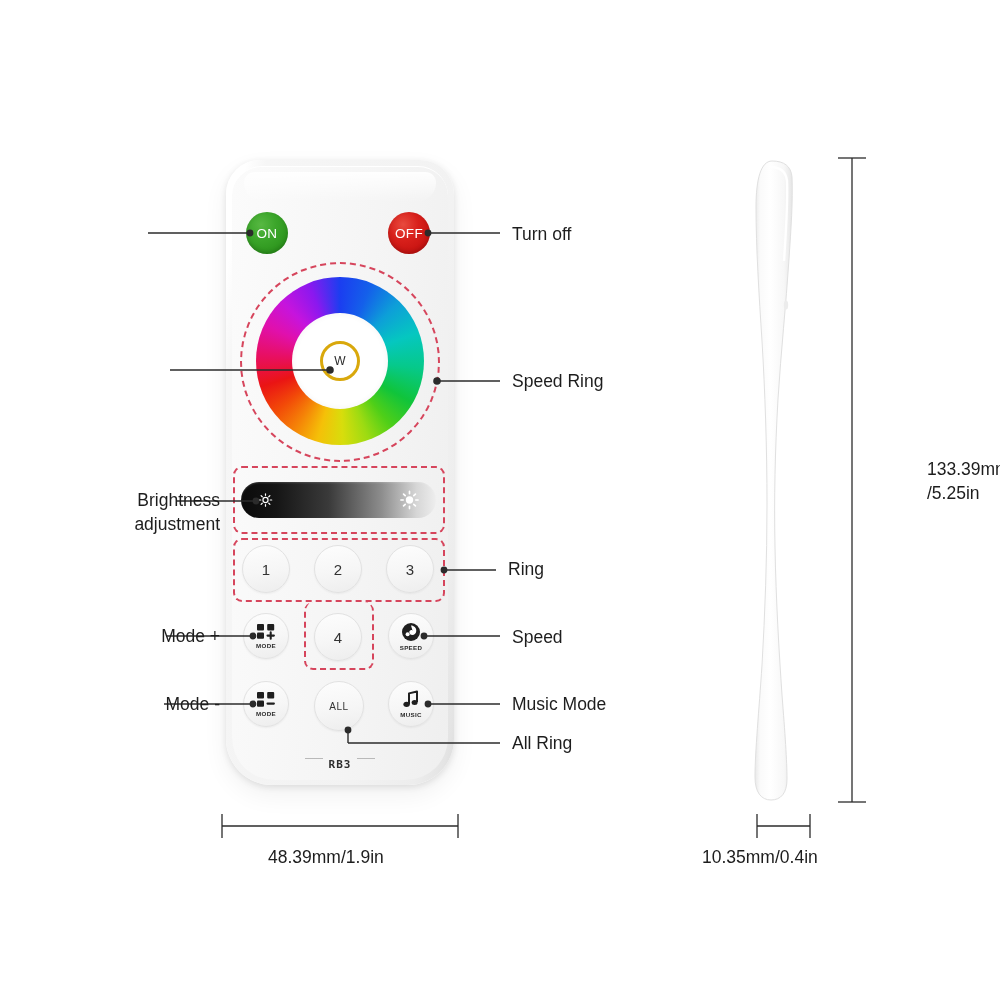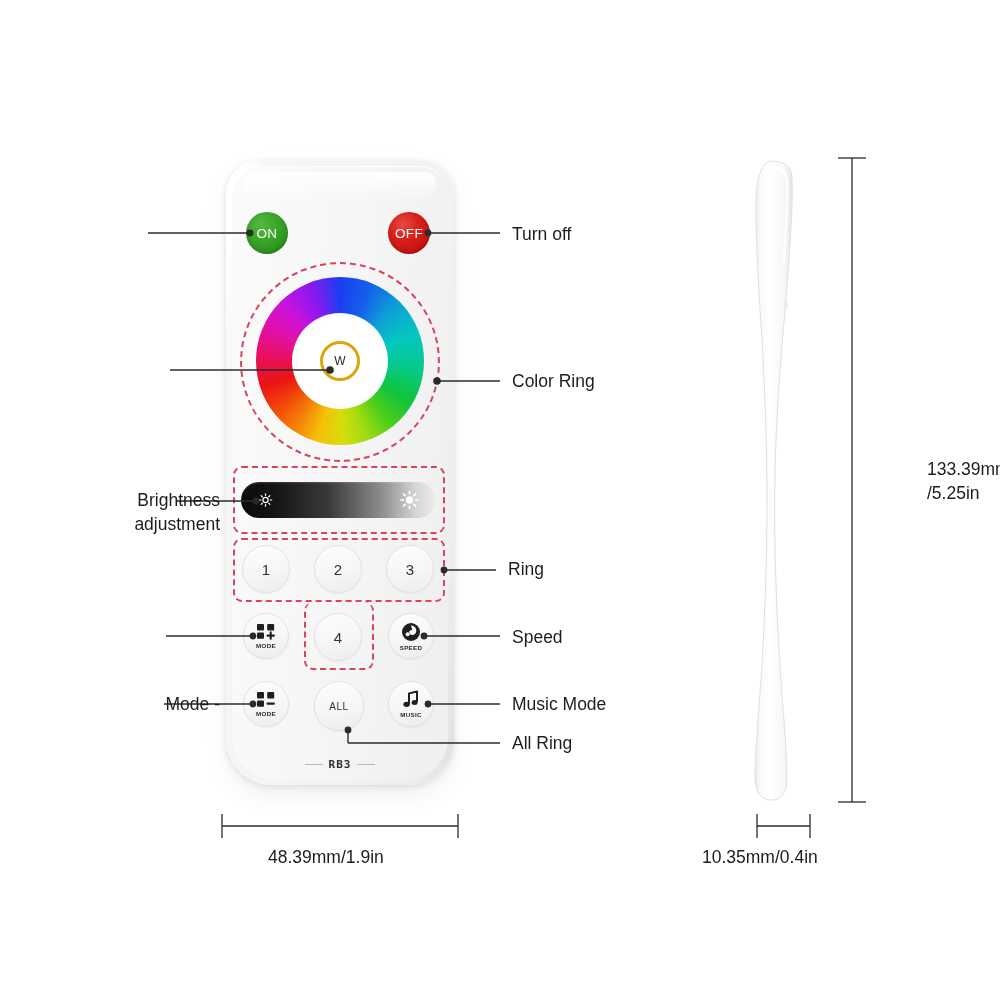--- a/index.html
+++ b/index.html
@@ -102,21 +102,21 @@
   #btn-zone-3{left:386px;top:545px;}
   #btn-zone-4{left:314px;top:613px;}
   #btn-mode-plus{left:243px;top:613px;}
   #btn-speed{left:388px;top:613px;}
   #btn-mode-minus{left:243px;top:681px;}
   #btn-all{left:314px;top:681px;width:50px;height:50px;font-size:10px;letter-spacing:.5px;align-items:center;}
   #btn-music{left:388px;top:681px;}
 
   
   #model-label-wrap{left:280px;top:758px;width:120px;
-    display:flex;align-items:center;justify-content:center;gap:6px;}
+    display:flex;justify-content:center;gap:6px;}
   .model-rule{height:1px;width:18px;background:#b9b9b9;}
   #model-label{font-family:"DejaVu Sans Mono", monospace;font-size:11px;
     font-weight:bold;letter-spacing:1px;color:#2e2e2e;}
 
   
   .dash{border:2px dashed #d6455c;box-sizing:border-box;}
   #dash-color-ring{left:240px;top:262px;width:200px;height:200px;border-radius:50%;}
   #dash-brightness{left:233px;top:466px;width:212px;height:68px;border-radius:9px;}
   #dash-zones{left:233px;top:538px;width:212px;height:64px;border-radius:9px;}
   #dash-zone4{left:304px;top:602px;width:70px;height:68px;border-radius:9px;
@@ -336,24 +336,25 @@
 
     <g stroke="#2b2b2b" stroke-width="1.3" fill="none">
       <line x1="757" y1="826" x2="810" y2="826"></line>
       <line x1="757" y1="814" x2="757" y2="838"></line>
       <line x1="810" y1="814" x2="810" y2="838"></line>
     </g>
   </svg>
 
   <div class="abs callout r" id="label-brightness">Brightness
 adjustment</div>
+  <div class="abs callout r" id="label-mode-plus">Mode +</div>
   <div class="abs callout r" id="label-mode-minus">Mode -</div>
 
   <div class="abs callout" id="label-turn-off">Turn off</div>
-  <div class="abs callout" id="label-color-ring">Color Ring</div>
+  <div class="abs callout" id="label-color-ring">Speed Ring</div>
   <div class="abs callout" id="label-zones">Ring</div>
   <div class="abs callout" id="label-speed">Speed</div>
   <div class="abs callout" id="label-music-mode">Music Mode</div>
   <div class="abs callout" id="label-all-zones">All Ring</div>
 
   <div class="abs dim-text" id="dim-height-text">133.39mm
 /5.25in</div>
   <div class="abs dim-text" id="dim-width-text">48.39mm/1.9in</div>
   <div class="abs dim-text" id="dim-depth-text">10.35mm/0.4in</div>
 

